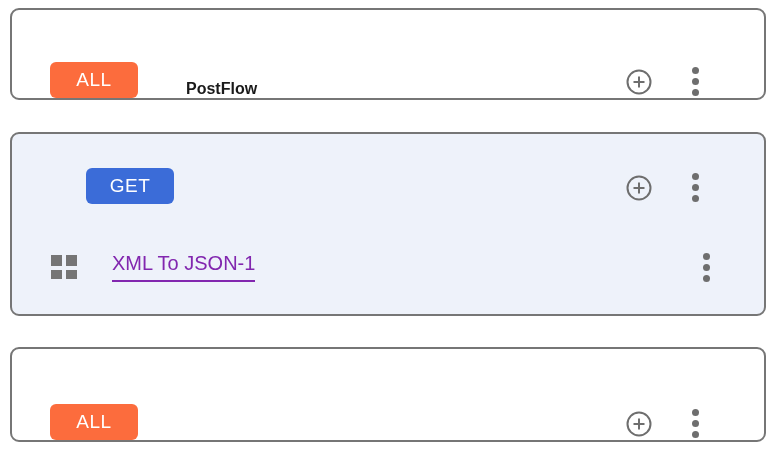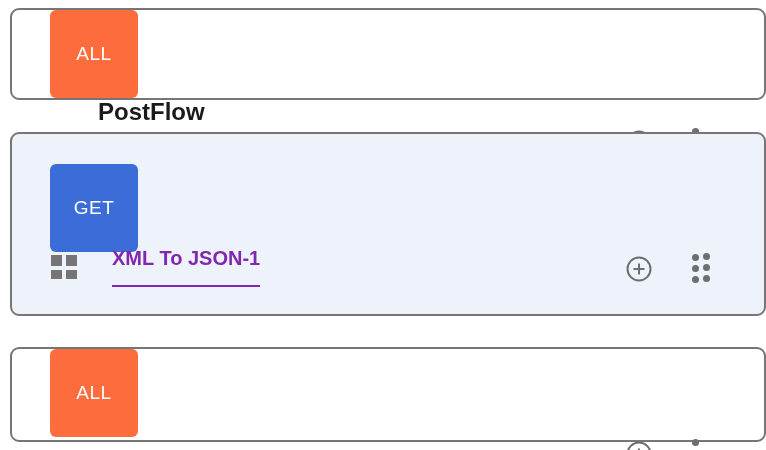--- a/index.html
+++ b/index.html
@@ -21,38 +21,38 @@
     background:#fff;
     border:2px solid var(--card-border);
     border-radius:9px;
   }
   .card.selected{background:var(--selected-card-bg);}
   #card-postflow{top:8px;height:92px;}
   #card-getflow{top:132px;height:184px;}
   #card-preflow{top:347px;height:95px;}
 
   .flow-row{
-    display:flex;align-items:flex-start;
+    display:flex;align-items:flex-end;
     height:100%;
-    padding-left:38px;padding-right:63px;flex-direction:column;
+    padding-left:38px;padding-right:63px;
   }
   #card-getflow .flow-row{height:40px;margin-top:30px;}
 
   .method-badge{
     width:88px;height:36px;flex:0 0 88px;
     display:flex;align-items:center;justify-content:center;
     border-radius:6px;color:#fff;
     font-size:19px;letter-spacing:0.5px;
   }
   .method-badge.all{background:var(--method-all-bg);}
-  .method-badge.get{background:var(--method-get-bg);}
+  .method-badge.get{background:var(--method-get-bg);margin-left:36px;}
 
   .flow-title{
     margin-left:48px;
-    font-size:24px;font-weight:bold;color:var(--title-color);
+    font-size:16px;font-weight:bold;color:var(--title-color);
     white-space:nowrap;
   }
 
   .icon-group{margin-left:auto;display:flex;align-items:center;gap:38px;}
 
   .add-circle{width:26px;height:26px;display:block;cursor:pointer;}
   .add-circle svg{display:block;}
 
   .kebab{display:flex;flex-direction:column;gap:4px;cursor:pointer;padding:2px;}
   .kebab i{width:7px;height:7px;border-radius:50%;background:var(--icon-gray);display:block;}
@@ -65,23 +65,23 @@
   .drag-handle{
     display:grid;grid-template-columns:11px 11px;grid-template-rows:11px 9px;
     gap:4px;cursor:grab;
   }
   .drag-handle i{background:#757575;display:block;}
 
   .policy-link{
     margin-left:35px;
     font-size:20px;color:var(--link-purple);
     text-decoration:none;
-    padding-bottom:15px;
+    padding-bottom:5px;
     border-bottom:2px solid var(--link-purple);
-    cursor:pointer;white-space:nowrap;font-weight:bold;
+    cursor:pointer;white-space:nowrap;
   }
 </style>
 </head>
 <body>
 
 <div class="stage">
 
   <div class="card" id="card-postflow">
     <div class="flow-row">
       <span class="method-badge all">ALL</span>

